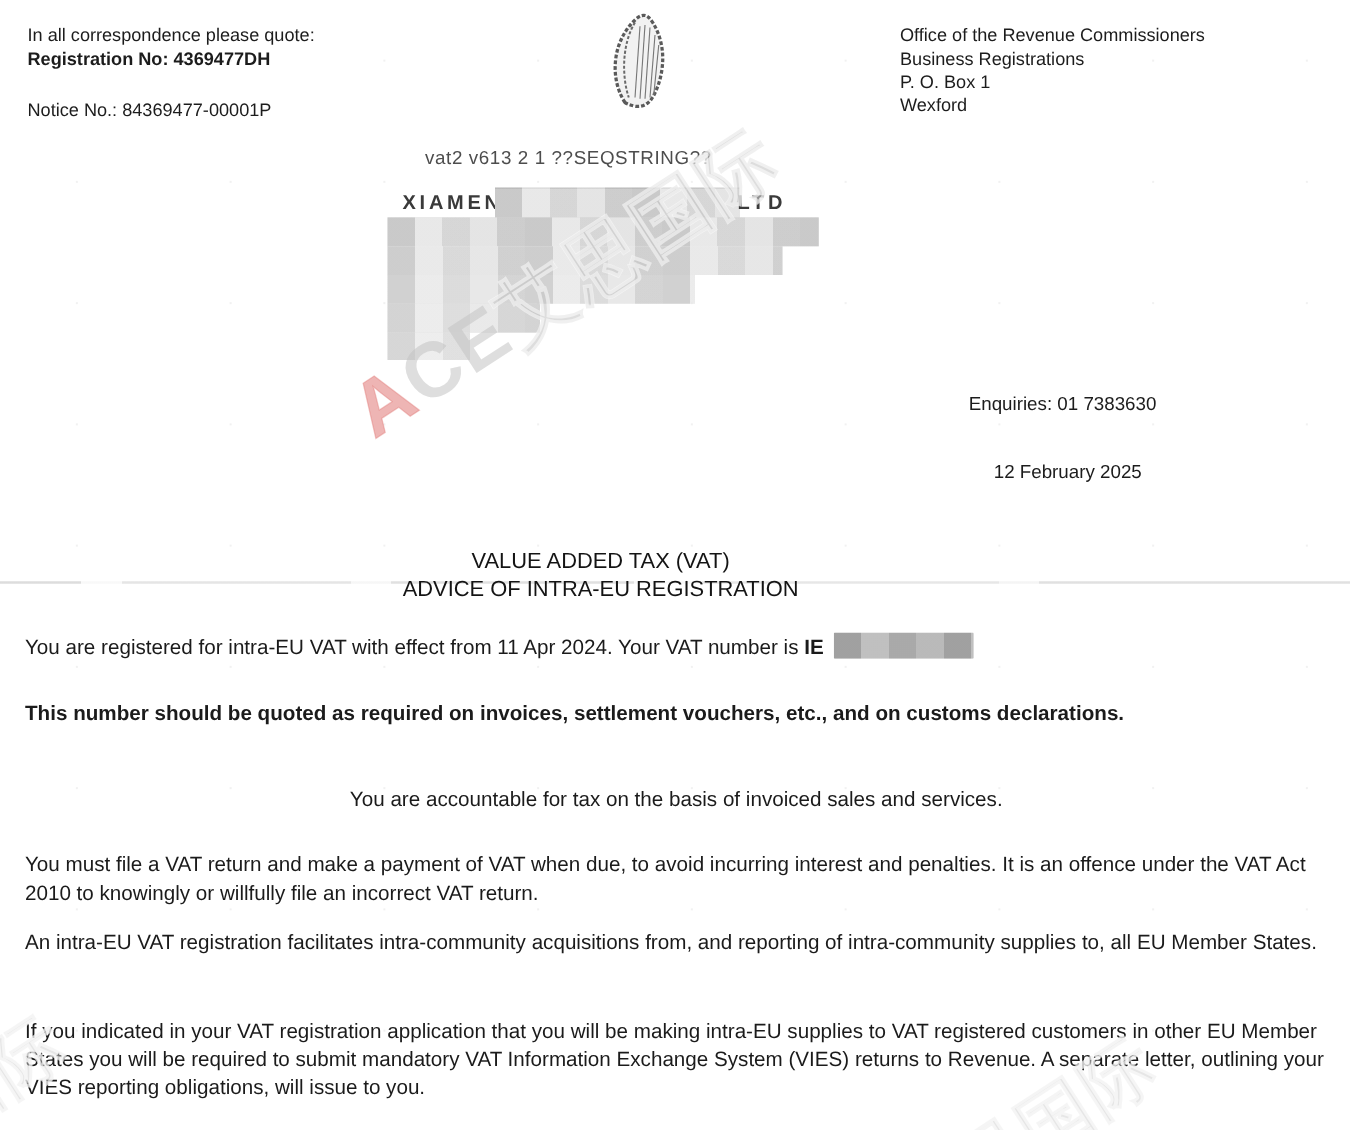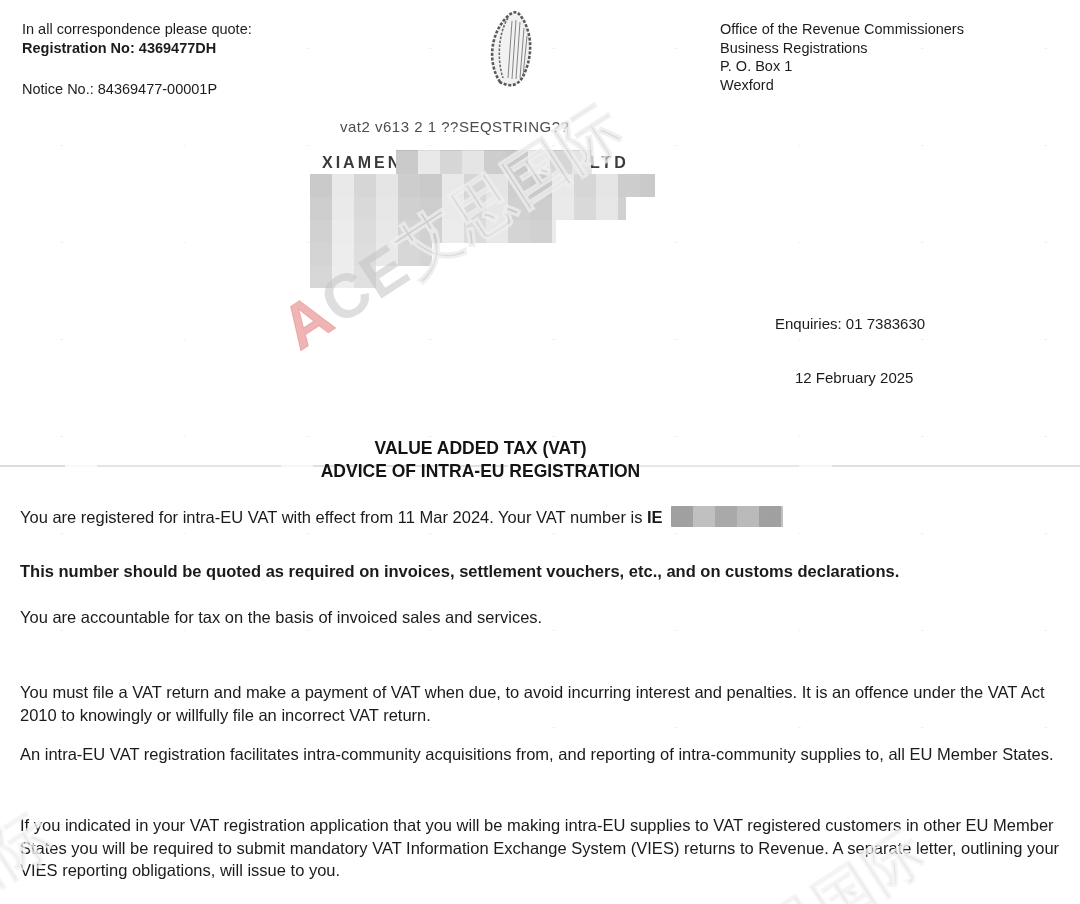--- a/index.html
+++ b/index.html
@@ -81,27 +81,27 @@
       rgba(140,140,140,.55) 0 6%, rgba(140,140,140,.1) 6% 9%,
       rgba(150,150,150,.45) 9% 26%, rgba(150,150,150,.15) 26% 29%,
       rgba(145,145,145,.5) 29% 47%, rgba(150,150,150,.12) 47% 52%,
       rgba(150,150,150,.42) 52% 74%, rgba(150,150,150,.18) 74% 77%,
       rgba(145,145,145,.5) 77% 100%);
     opacity:.55;
   }
 
   
   .doc-title { position:absolute; left:0; top:437px; width:961px; text-align:center;
-               font-weight:700; font-size:17.5px; line-height:23px; color:#141414; }
+               font-weight:400; font-size:17.5px; line-height:23px; color:#141414; }
 
   
   .body-copy { position:absolute; left:20px; width:1042px; font-size:16.5px; line-height:22.5px; color:#1b1b1b; }
   .p1 { top:506px; }
   .p2 { top:560px; font-weight:700; }
-  .p3 { top:606px; }
+  .p3 { top:629px;text-align:center; }
   .p4 { top:681px; }
   .p5 { top:743px; }
   .p6 { top:814px; }
   .bold-inline { font-weight:700; }
   .vat-blur {
     display:inline-block; width:112px; height:21px; vertical-align:-4px; margin-left:8px;
     background-color:#b0b0b0;
     background-image:
       repeating-linear-gradient(90deg, rgba(90,90,90,.18) 0 22px, rgba(255,255,255,.20) 22px 44px, rgba(90,90,90,.08) 44px 66px, rgba(255,255,255,.12) 66px 88px);
     border-radius:1px;
@@ -162,21 +162,21 @@
   <div class="date-line">12 February 2025</div>
 
   <div class="crease"></div>
 
   <div class="doc-title">
     <div>VALUE ADDED TAX (VAT)</div>
     <div>ADVICE OF INTRA-EU REGISTRATION</div>
   </div>
 
   <div class="body-copy p1">
-    <span>You are registered for intra-EU VAT with effect from 11 Mar 2024. Your VAT number is</span>
+    <span>You are registered for intra-EU VAT with effect from 11 Apr 2024. Your VAT number is</span>
     <span class="bold-inline">IE</span><span class="vat-blur px-mosaic"></span>
   </div>
 
   <div class="body-copy p2">This number should be quoted as required on invoices, settlement vouchers, etc., and on customs declarations.</div>
   <div class="body-copy p3">You are accountable for tax on the basis of invoiced sales and services.</div>
   <div class="body-copy p4">You must file a VAT return and make a payment of VAT when due, to avoid incurring interest and penalties. It is an offence under the VAT Act 2010 to knowingly or willfully file an incorrect VAT return.</div>
   <div class="body-copy p5">An intra-EU VAT registration facilitates intra-community acquisitions from, and reporting of intra-community supplies to, all EU Member States.</div>
   <div class="body-copy p6">If you indicated in your VAT registration application that you will be making intra-EU supplies to VAT registered customers in other EU Member States you will be required to submit mandatory VAT Information Exchange System (VIES) returns to Revenue. A separate letter, outlining your VIES reporting obligations, will issue to you.</div>
 
   <div class="wm-corner wm-bl">国际</div>

